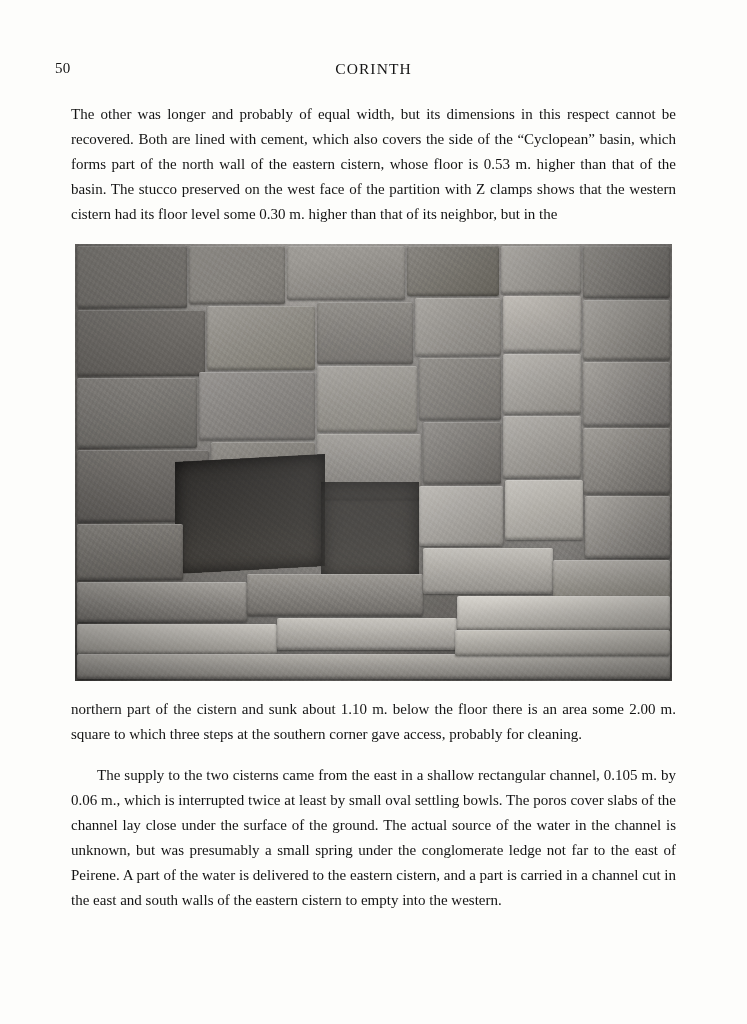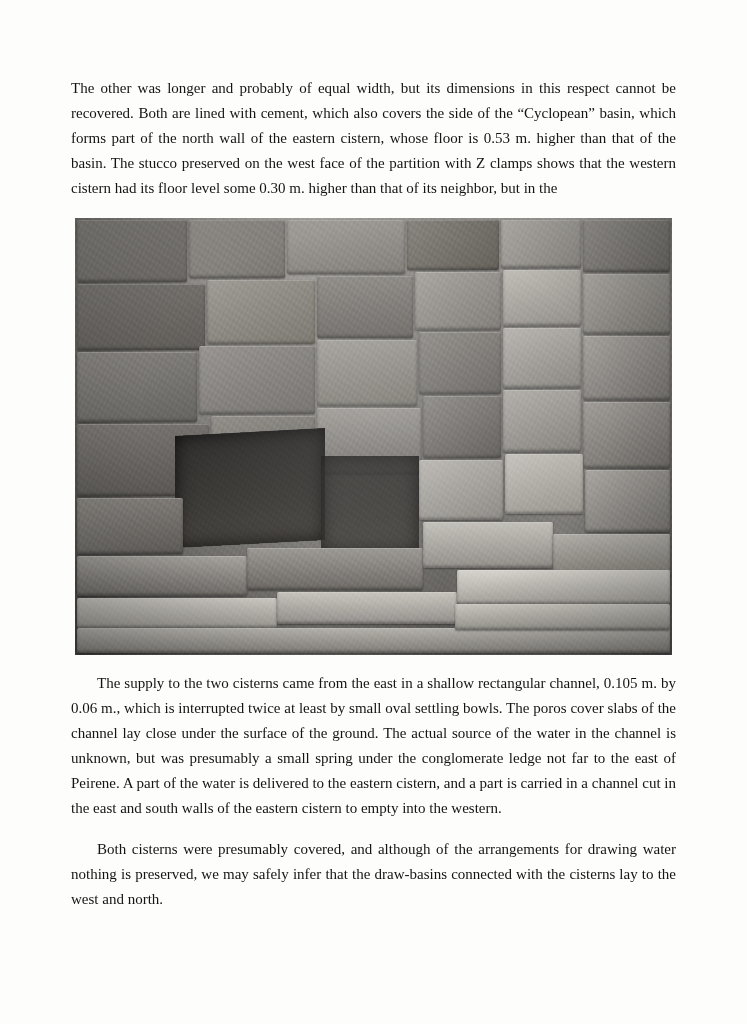--- a/index.html
+++ b/index.html
@@ -127,20 +127,24 @@
   .after-figure {
     margin-top: 20px;
   }
 </style>
 </head>
 <body>
 
 <div class="page">
   <div class="content">
 
+    <div class="running-head">
+      <div class="folio">50</div>
+      <div class="head-title">CORINTH</div>
+    </div>
 
     <p class="body-text">The other was longer and probably of equal width, but its dimensions in this respect cannot be recovered.  Both are lined with cement, which also covers the side of the “Cyclopean” basin, which forms part of the north wall of the eastern cistern, whose floor is 0.53 m. higher than that of the basin.  The stucco preserved on the west face of the partition with Z clamps shows that the western cistern had its floor level some 0.30 m. higher than that of its neighbor, but in the</p>
 
     <div class="figure-block">
       <div class="figure-image">
         <div class="photo-base"></div>
 
         <div class="block" style="left:2px; top:2px; width:110px; height:62px; background:linear-gradient(160deg,#8e8b86,#6e6b67);"></div>
         <div class="block" style="left:114px; top:2px; width:96px; height:58px; background:linear-gradient(150deg,#9b9893,#77746f);"></div>
         <div class="block" style="left:212px; top:2px; width:118px; height:54px; background:linear-gradient(170deg,#a5a29d,#807d78);"></div>
@@ -188,17 +192,17 @@
 
         <div class="block" style="left:2px; top:410px; width:593px; height:25px; background:linear-gradient(180deg,#bfbcb6,#8e8b86);"></div>
         <div class="block" style="left:380px; top:386px; width:215px; height:26px; background:linear-gradient(180deg,#cfccc5,#a19e98);"></div>
 
         <div class="grain"></div>
         <div class="vignette"></div>
       </div>
 
     </div>
 
+    <p class="body-text after-figure">northern part of the cistern and sunk about 1.10 m. below the floor there is an area some 2.00 m. square to which three steps at the southern corner gave access, probably for cleaning.</p>
     <p class="body-text indent">The supply to the two cisterns came from the east in a shallow rectangular channel, 0.105 m. by 0.06 m., which is interrupted twice at least by small oval settling bowls.  The poros cover slabs of the channel lay close under the surface of the ground.  The actual source of the water in the channel is unknown, but was presumably a small spring under the conglomerate ledge not far to the east of Peirene.  A part of the water is delivered to the eastern cistern, and a part is carried in a channel cut in the east and south walls of the eastern cistern to empty into the western.</p>
-    <p class="body-text indent">Both cisterns were presumably covered, and although of the arrangements for drawing water nothing is preserved, we may safely infer that the draw-basins connected with the cisterns lay to the west and north.</p>
 
   </div>
 </div>
 
 </body></html>

